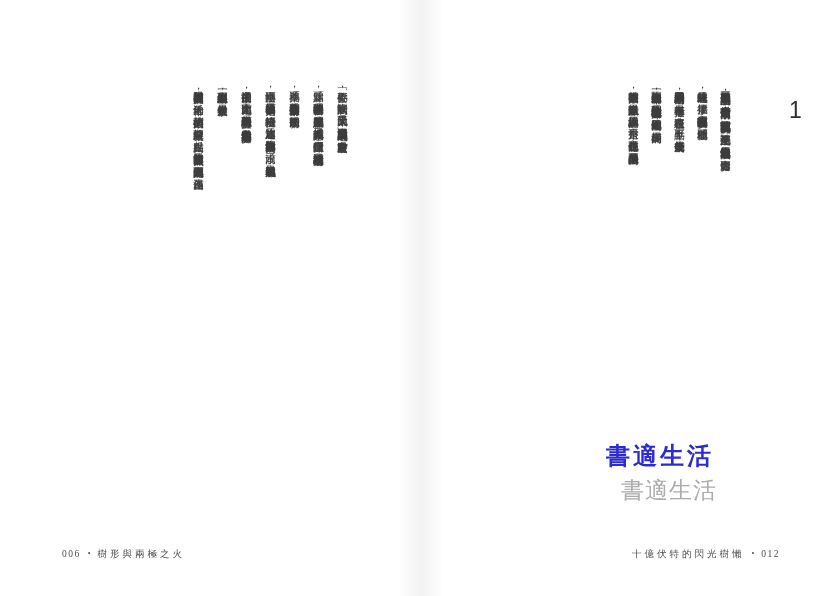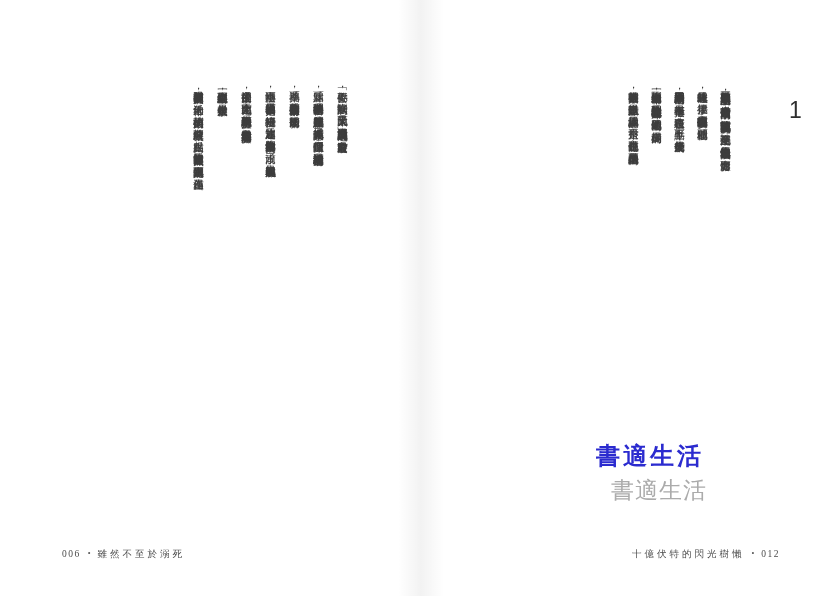--- a/index.html
+++ b/index.html
@@ -30,21 +30,21 @@
   .vtext-left {top:62px;left:62px;width:292px;height:417px;line-height:24px;}
   .footer{
     position:absolute;top:548px;font-size:9.5px;color:#4a4a4a;
     white-space:nowrap;
   }
   .footer-left{left:62px;}
   .footer-right{right:60px;margin-left:6px;}
   .footer .pgnum{letter-spacing:1.5px;}
   .footer .dot{font-size:8px;margin:0 7px;position:relative;top:-1px;color:#555;}
   .footer .ftitle{letter-spacing:3px;}
-  .wm{position:absolute;white-space:nowrap;pointer-events:none;}
+  .wm{position:absolute;white-space:nowrap;pointer-events:none;margin-left:10px;}
   .wm-blue{left:596px;top:440px;font-size:24px;font-weight:600;letter-spacing:3px;}
   .wm-gray{left:611px;top:475px;font-size:23px;font-weight:400;letter-spacing:1px;}
 </style>
 </head>
 <body>
 
 <div id="canvas">
 
   <div class="gutter"></div>
 
@@ -66,20 +66,20 @@
       <p>通常夜裡的山景，天空會比地面亮，是因為太陽躲在地平線下方折射，立林與山體永遠是一片漆黑沒有深度的剪影。</p>
       <p>直到一粟星火爍紅在影中飄出，果然是大森被擊中。</p>
       <p>眼前那棵冒煙的肖楠便是大森，近千年的神木，樹梢沾著顫抖的火焰，白煙隨裂縫竄出，起火點很高。沐霖知道雷擊起火得靠自然撲滅，雨水與濕氣是關鍵，作為巡山員</p>
     </div>
 
   <div class="wm wm-blue" style="color: rgb(43, 43, 207);">書適生活</div>
 
   <div class="wm wm-gray" style="color: rgb(171, 171, 171);">書適生活</div>
 
   <div class="footer footer-left">
-    <span class="pgnum">006</span><span class="dot">•</span><span class="ftitle">雖然不至於溺死</span>
+    <span class="pgnum">006</span><span class="dot">•</span><span class="ftitle">樹形與兩極之火</span>
   </div>
 
   <div class="footer footer-right">
     <span class="ftitle">十億伏特的閃光樹懶</span><span class="dot">•</span><span class="pgnum">012</span>
   </div>
 
 </div>
 
 </body></html>

